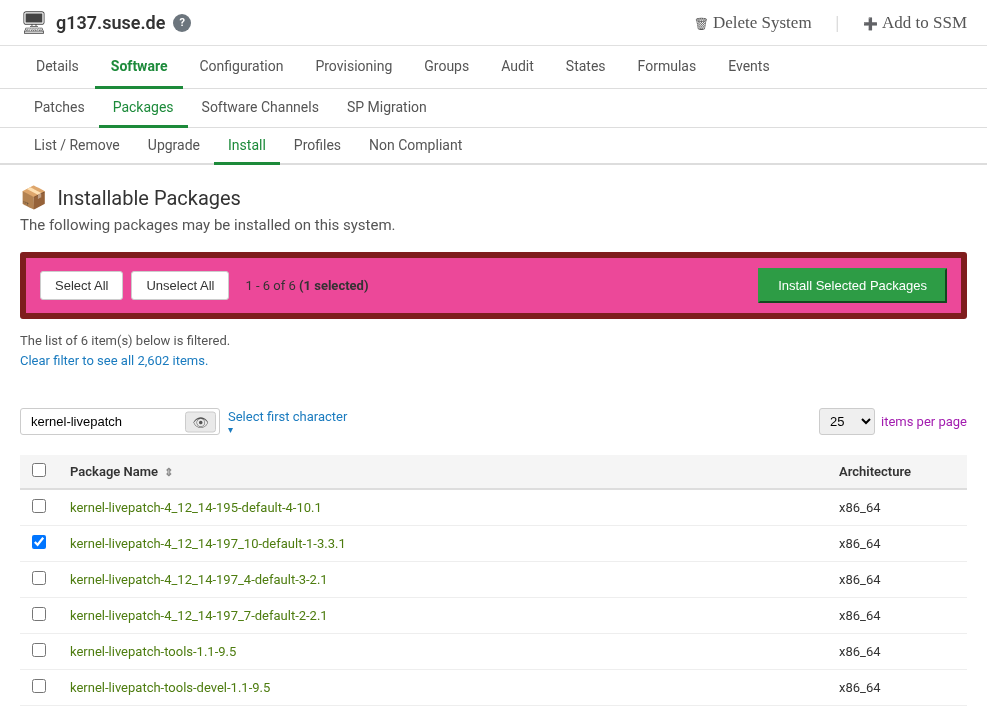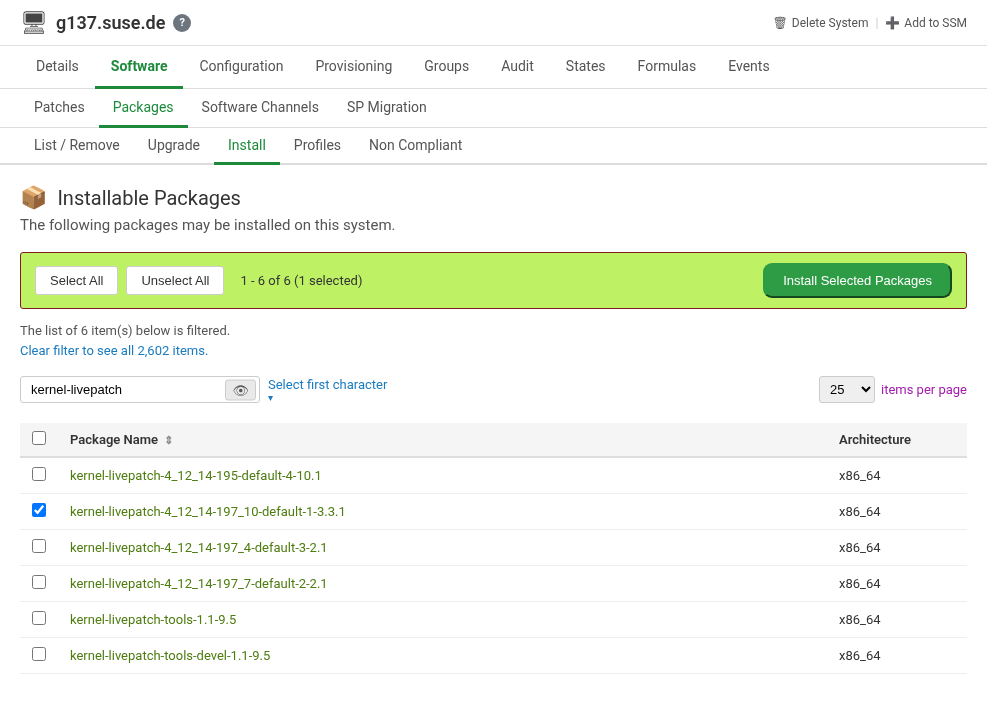--- a/index.html
+++ b/index.html
@@ -11,21 +11,21 @@
       background: #fff;
     }
     .top-bar-left { display: flex; align-items: center; gap: 8px; }
     .server-icon { font-size: 22px; color: #444; }
     .hostname { font-size: 18px; font-weight: 600; color: #333; }
     .help-icon {
       display: inline-flex; align-items: center; justify-content: center;
       width: 18px; height: 18px; border-radius: 50%; background: #6c757d;
       color: #fff; font-size: 11px; font-weight: bold; cursor: pointer;
     }
-    .top-bar-right { display: flex; align-items: center; gap: 7px; font-size: 12px; }
+    .top-bar-right { display: flex; align-items: center; gap: 24px; font-size: 17px; font-family: Liberation Serif, serif; }
     .top-bar-right a { color: #555; text-decoration: none; display: flex; align-items: center; gap: 4px; }
     .trash-icon::before { content: "🗑"; font-size: 12px; }
     .plus-circle-icon::before { content: "➕"; font-size: 12px; }
     .separator { color: #ccc; }
 
     
     .main-nav {
       display: flex; border-bottom: 1px solid #ddd;
       padding: 0 20px; background: #fff;
     }
@@ -64,50 +64,50 @@
     .content { padding: 20px 20px; }
 
     .page-header { display: flex; align-items: center; gap: 10px; margin-bottom: 6px; }
     .page-title { font-size: 20px; font-weight: 400; color: #333; }
     .page-icon { font-size: 22px; }
     .page-desc { font-size: 15px; color: #555; margin-bottom: 18px; }
 
     
     .toolbar {
       display: flex; align-items: center; justify-content: space-between;
-      background: #bef264; border: 1px solid #7f1d1d; padding: 10px 14px;
+      background: #ec4899; border: 6px solid #7f1d1d; padding: 10px 14px;
       border-radius: 3px; margin-bottom: 14px;
     }
     .toolbar-left { display: flex; align-items: center; gap: 8px; }
     .btn {
       padding: 6px 14px; border: 1px solid #ccc; background: #fff;
       cursor: pointer; border-radius: 3px; font-size: 13px; color: #333;
     }
     .btn-primary {
       background: #2d9c45; color: #fff; border-color: #2d9c45; padding: 8px 18px;
-      font-size: 13px; border-radius: 9px; cursor: pointer;
+      font-size: 13px; border-radius: 1px; cursor: pointer;
     }
     .count-label { font-size: 13px; color: #333; margin-left: 8px; }
-    .count-selected { font-weight: normal; }
+    .count-selected { font-weight: bold; }
 
     
     .filter-notice { font-size: 13px; color: #555; margin-bottom: 4px; }
     .filter-clear { font-size: 13px; color: #1a7bbf; cursor: pointer; text-decoration: none; }
-    .filter-block { margin-bottom: 10px; }
+    .filter-block { margin-bottom: 32px; }
 
     
     .search-row {
       display: flex; align-items: center; justify-content: space-between;
       margin-bottom: 12px; padding: 8px 0;
     }
     .search-left { display: flex; align-items: center; gap: 8px; }
     .search-input-wrap { position: relative; display: flex; align-items: center; }
     .search-input {
       padding: 5px 36px 5px 10px; border: 1px solid #ccc; border-radius: 3px;
-      font-size: 13px; width: 240px;
+      font-size: 13px; width: 200px;
     }
     .eye-btn {
       position: absolute; right: 4px; top: 50%; transform: translateY(-50%);
       background: #e9e9e9; border: 1px solid #ccc; border-radius: 3px;
       padding: 2px 6px; cursor: pointer; font-size: 13px; color: #555;
     }
     .char-select {
       display: flex; align-items: flex-start; gap: 0;
       font-size: 13px; color: #1a7bbf; cursor: pointer; flex-direction: column;
     }

